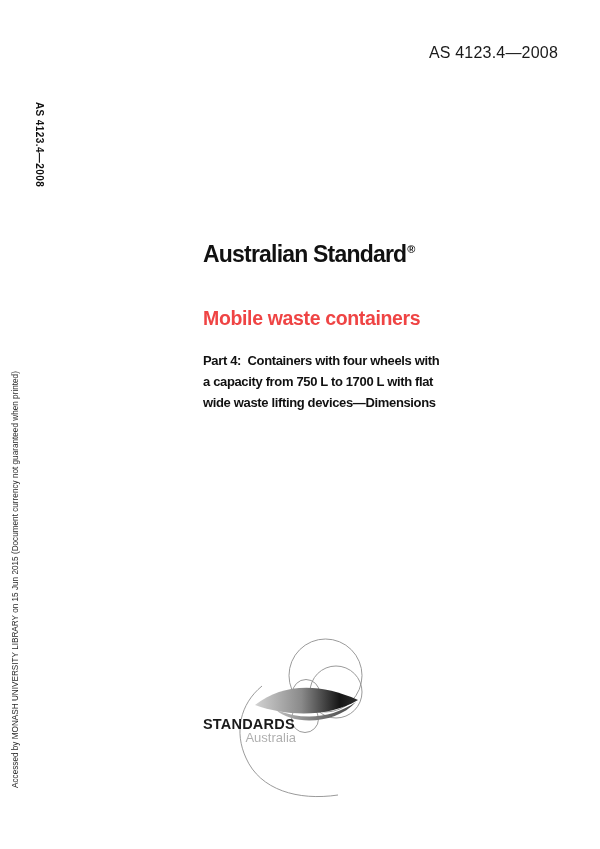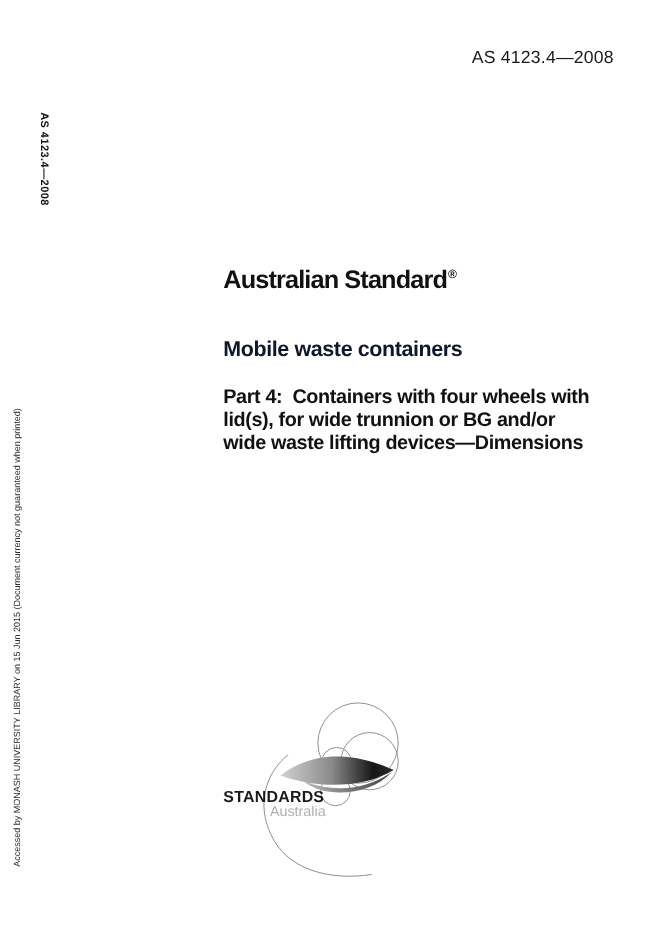--- a/index.html
+++ b/index.html
@@ -73,28 +73,28 @@
     left: 1px;
   }
   .subtitle {
     position: absolute;
     left: 203px;
     top: 308px;
     font-size: 19.5px;
     line-height: 21px;
     letter-spacing: -0.35px;
     font-weight: bold;
-    color: #0f172a;
+    color: #ef4444;
     white-space: pre;
   }
   .part-block {
     position: absolute;
     left: 203px;
     top: 350px;
-    font-size: 18px;
+    font-size: 13px;
     line-height: 21px;
     letter-spacing: -0.35px;
     font-weight: bold;
     color: #111;
   }
   .part-block div {
     white-space: pre;
   }
   .logo {
     position: absolute;
@@ -114,21 +114,21 @@
   <div class="spine-code">AS 4123.4—2008</div>
 
   <div class="watermark">Accessed by MONASH UNIVERSITY LIBRARY on 15 Jun 2015 (Document currency not guaranteed when printed)</div>
 
   <div class="title"><span>Australian Standard</span><span class="reg">®</span></div>
 
   <div class="subtitle">Mobile waste containers</div>
 
   <div class="part-block">
     <div>Part 4:  Containers with four wheels with</div>
-    <div>lid(s), for wide trunnion or BG and/or</div>
+    <div>a capacity from 750 L to 1700 L with flat</div>
     <div>wide waste lifting devices—Dimensions</div>
   </div>
 
   <svg class="logo" viewBox="0 0 240 225" xmlns="http://www.w3.org/2000/svg">
     <defs>
       <linearGradient id="waveMain" x1="0" y1="0" x2="1" y2="0">
         <stop offset="0%" stop-color="#d2d2d2"></stop>
         <stop offset="45%" stop-color="#8a8a8a"></stop>
         <stop offset="82%" stop-color="#161616"></stop>
         <stop offset="100%" stop-color="#2e2e2e"></stop>

